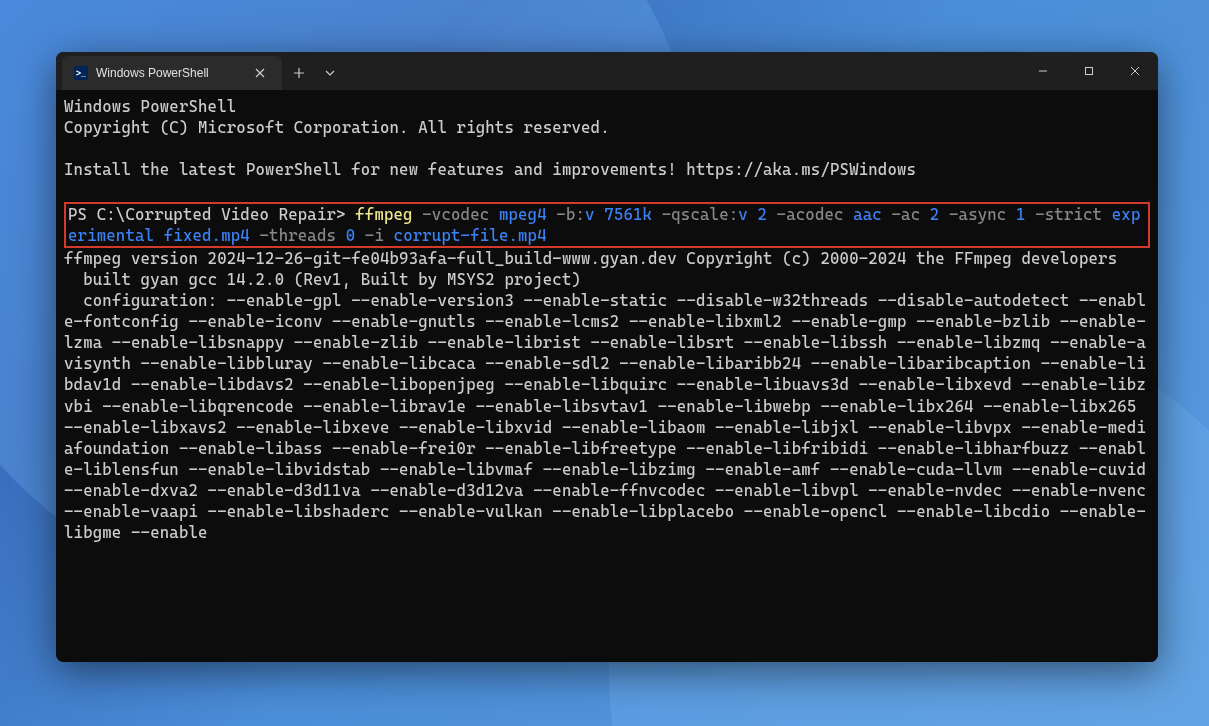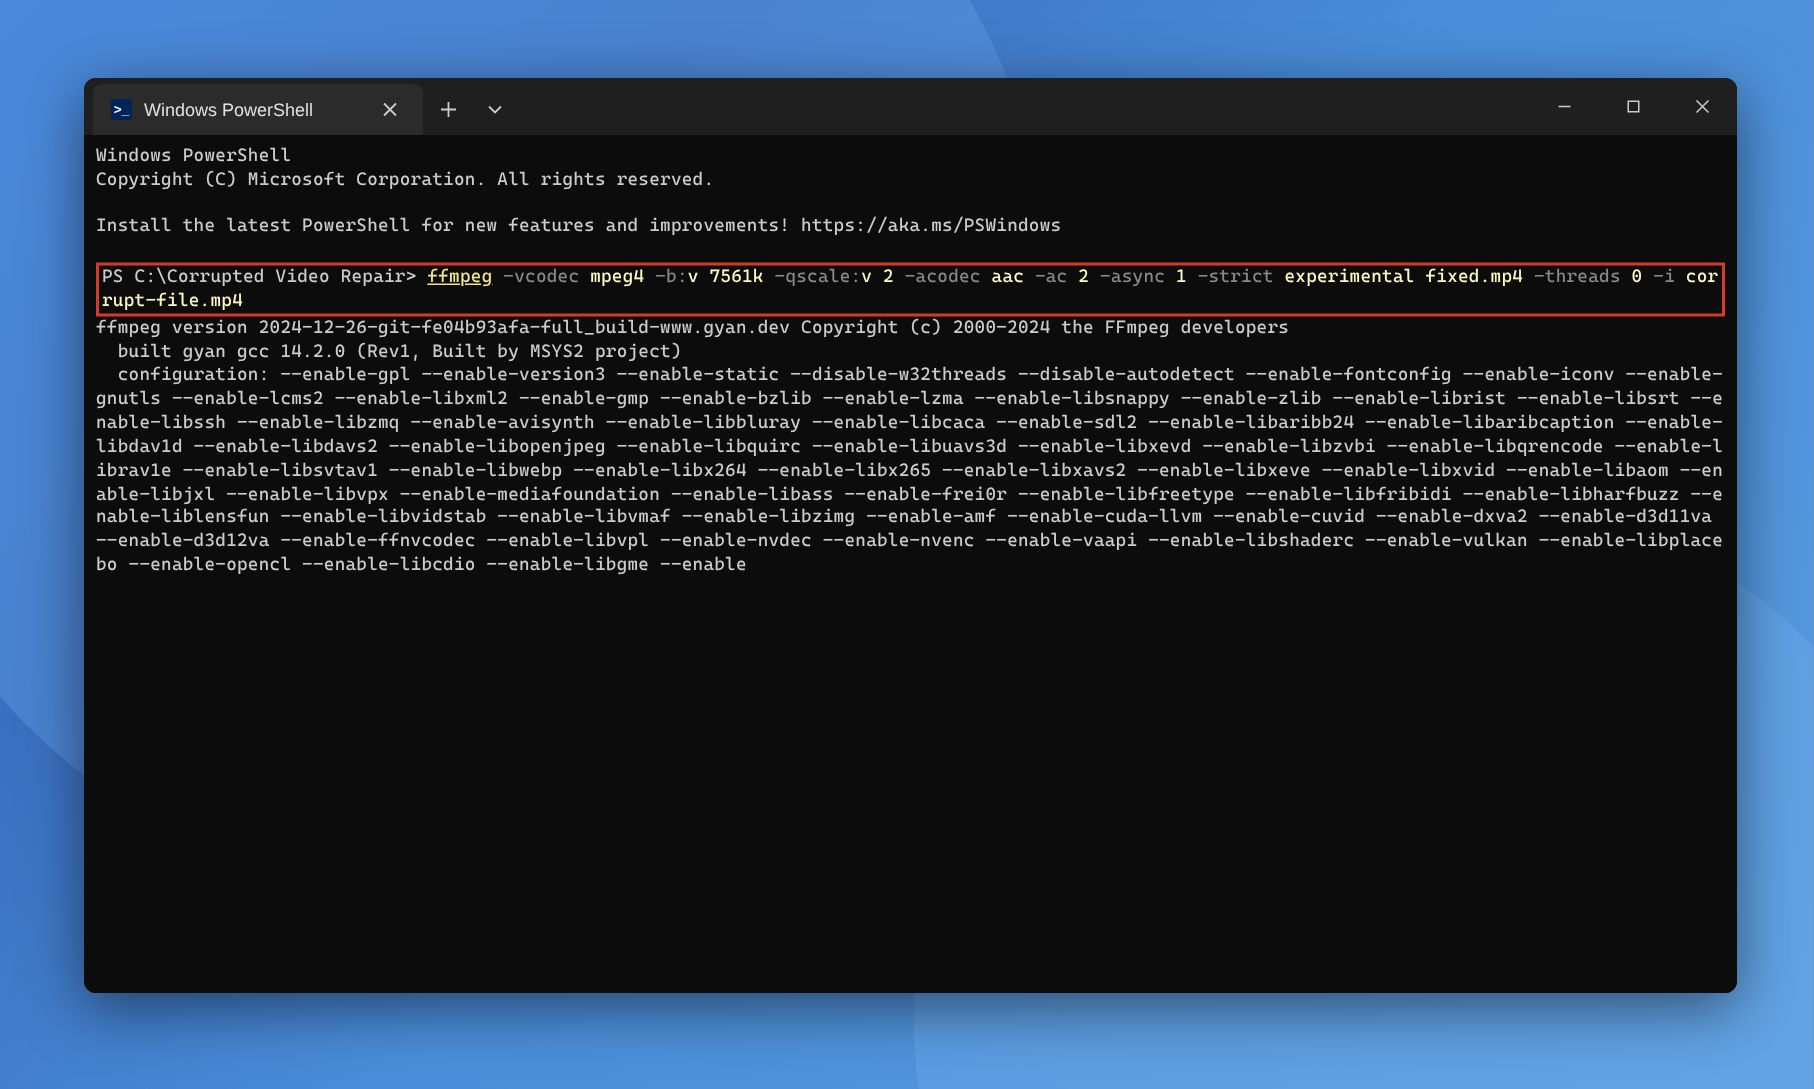--- a/index.html
+++ b/index.html
@@ -101,36 +101,36 @@
     display: flex;
     align-items: center;
     justify-content: center;
     color: #ccc;
   }
   .terminal {
     flex: 1;
     background: #0c0c0c;
     padding: 6px 8px;
     font-family: 'Cascadia Mono', 'Consolas', monospace;
-    font-size: 12px;
+    font-size: 16px;
     line-height: 1.32;
     color: #cccccc;
     overflow: hidden;
     white-space: pre-wrap;
     word-break: break-all;
     letter-spacing: 0.2px;
   }
   .hl-box {
     border: 2px solid #d43a2a;
     padding: 0 2px;
     display: block;
   }
-  .cmd { color: #f0e68c; text-decoration: underline; }
+  .cmd { color: #f0e68c; }
   .opt { color: #888888; margin-top: 11px; }
-  .arg { color: #fef9c3; }
+  .arg { color: #3b82f6; }
 </style>
 </head>
 <body>
 
 <div class="bg-shape bg1"></div>
 <div class="bg-shape bg2"></div>
 
 <div class="window">
   <div class="titlebar">
     <div class="tab">

